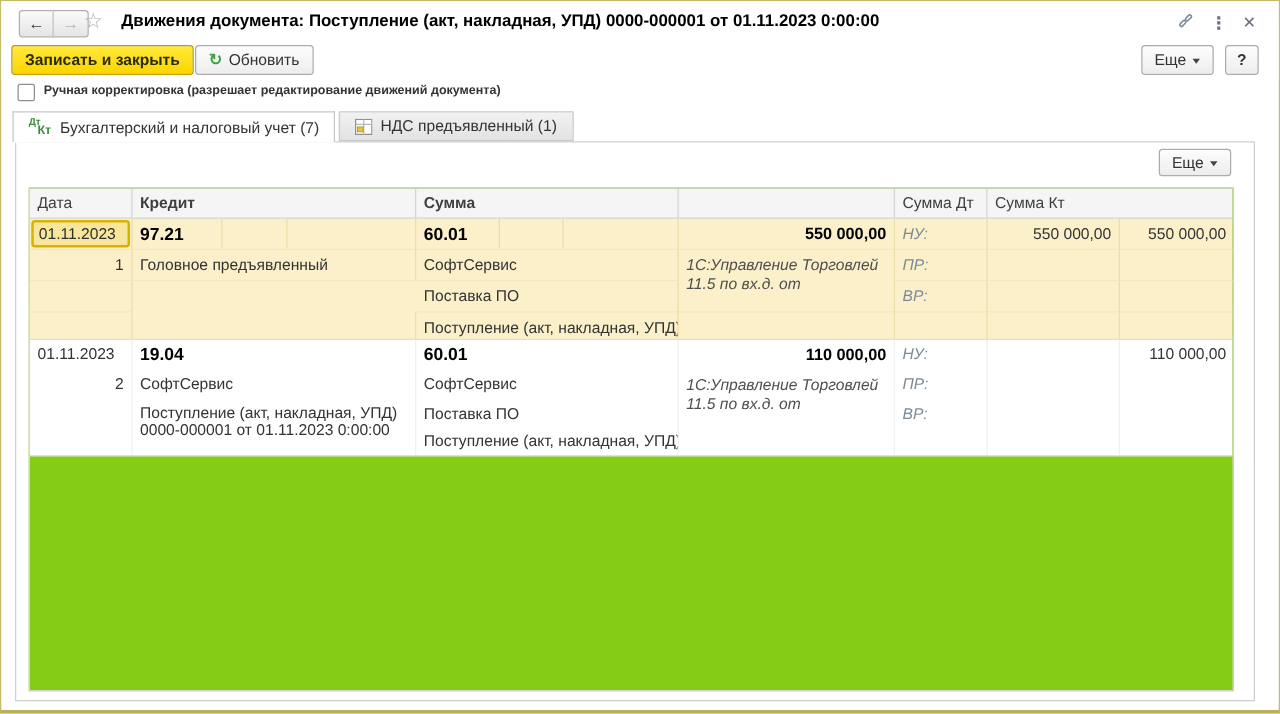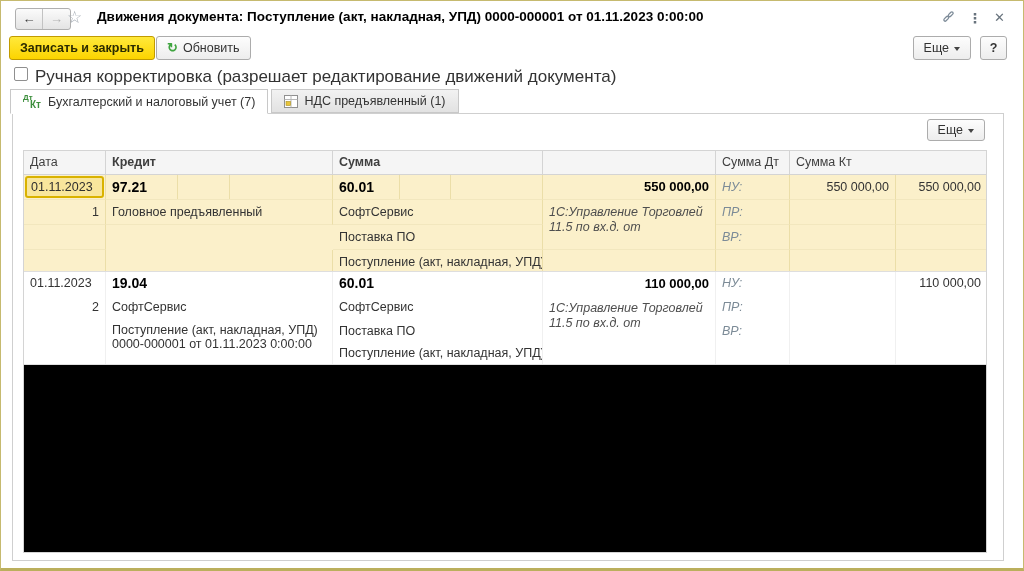--- a/index.html
+++ b/index.html
@@ -33,41 +33,41 @@
   .btn-refresh .ricon { color:#3FA43F; font-weight:700; margin-right:5px; font-size:13px; }
   .btn-more-top { position:absolute; right:52px; top:1px; }
   .btn-help { position:absolute; right:16px; top:1px; width:27px; text-align:center; padding:0; font-weight:700; }
   .caret { display:inline-block; width:0; height:0; border-left:3.5px solid transparent;
            border-right:3.5px solid transparent; border-top:4px solid #444; margin-left:5px; vertical-align:middle; }
 
   
   .checkrow { position:absolute; top:64px; left:0; right:0; height:22px; }
   .checkbox { position:absolute; left:13px; top:2px; width:14px; height:14px; background:#fff;
               border:1px solid #8F8F8F; border-radius:2px; cursor:pointer; }
-  .checklabel { position:absolute; left:34px; top:2px; font-size:17px; color:#333; }
+  .checklabel { position:absolute; left:34px; top:2px; font-size:10px; color:#333;font-weight:bold; }
 
   
   .tabs { position:absolute; top:88px; left:9px; right:0; height:25px; z-index:3; display:flex; align-items:flex-start; }
   .tab { display:flex; align-items:center; gap:6px; padding:0 12px; height:24px; font-size:12.5px;
          border:1px solid #C8C8C8; background:linear-gradient(#F2F2F2,#E2E2E2); color:#333; cursor:pointer; }
   .tab.active { height:25px; background:#fff; border-bottom:1px solid #fff; font-size:12.5px; }
   .tab + .tab { margin-left:3px; }
   .dtkt-icon { position:relative; width:19px; height:15px; flex:0 0 19px; }
   .dtkt-icon .dt { position:absolute; top:-1px; left:0; font-size:8px; font-weight:700; color:#3C8E3C; }
   .dtkt-icon .kt { position:absolute; bottom:-1px; right:1px; font-size:10px; font-weight:700; color:#3C8E3C;padding-left:30px; }
   .nds-icon { width:14px; height:13px; flex:0 0 14px; }
 
   
   .panel { position:absolute; top:112px; left:11px; width:992px; height:448px; background:#fff;
            border:1px solid #CFCFCF; z-index:1; }
   .btn-more-panel { position:absolute; top:5px; right:18px; height:22px; line-height:20px; }
 
   
   .grid { position:absolute; left:10px; top:36px; width:964px; height:403px;
-          border:1px solid #D4D4D4; background:#000000; overflow:hidden; }
+          border:1px solid #D4D4D4; background:#84cc16; overflow:hidden; }
   .gridrow { display:grid; grid-template-columns:82px 227px 210px 173px 74px 106px 91px; }
   .ghead { background:#F5F5F5; border-bottom:1px solid #D4D4D4; }
   .ghead .hcell { height:23px; line-height:23px; padding:0 6px; font-size:12.5px; color:#3F3F3F;
                   border-right:1px solid #D4D4D4; overflow:hidden; white-space:nowrap; }
   .ghead .hcell:last-child { border-right:none; }
   .ghead .hcell.b { font-weight:700; }
 
   
   .row1 { grid-template-rows:25px 25px 25px 21px; background:#FBF0CA; border-bottom:1px solid #DEDEDE; }
   .ycell { border-right:1px solid #EBDEA8; border-bottom:1px solid #F2E7BE; padding:0 6px;

